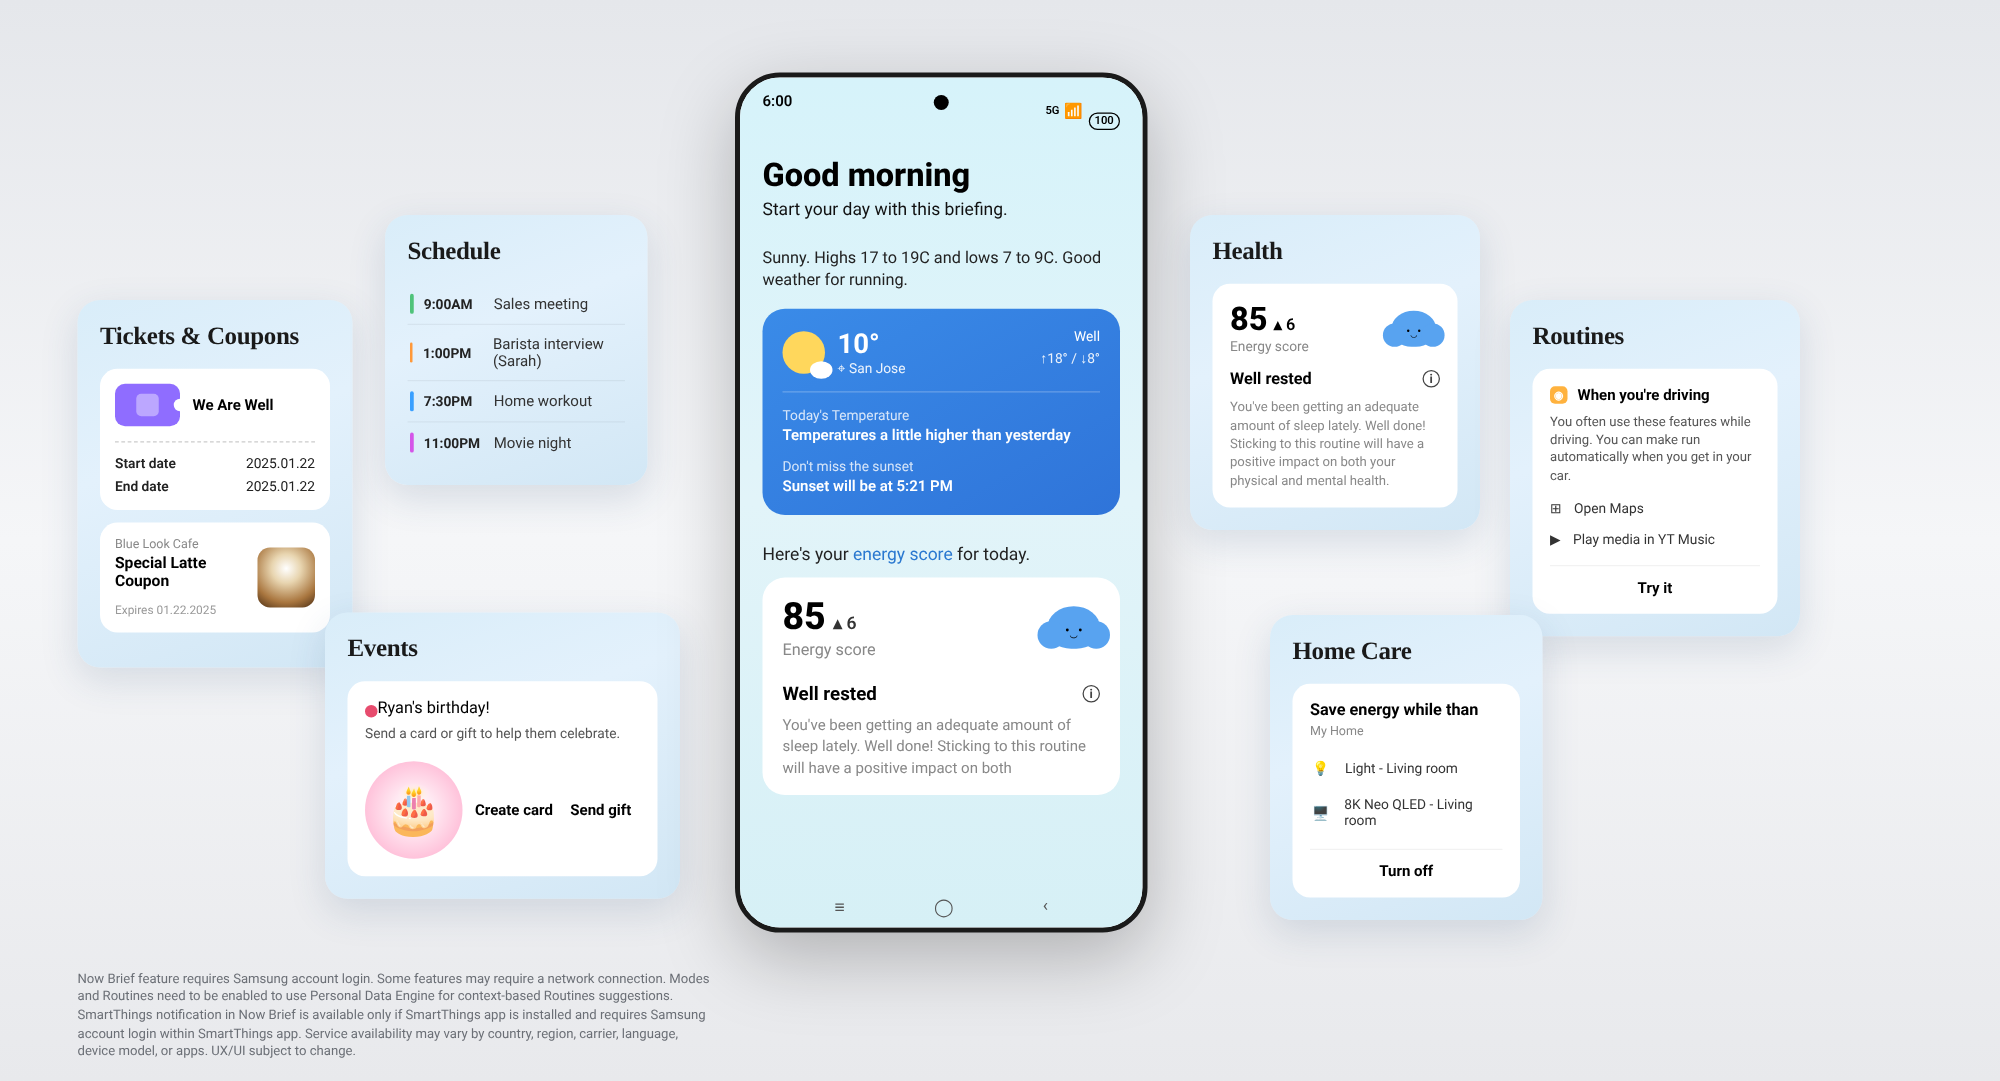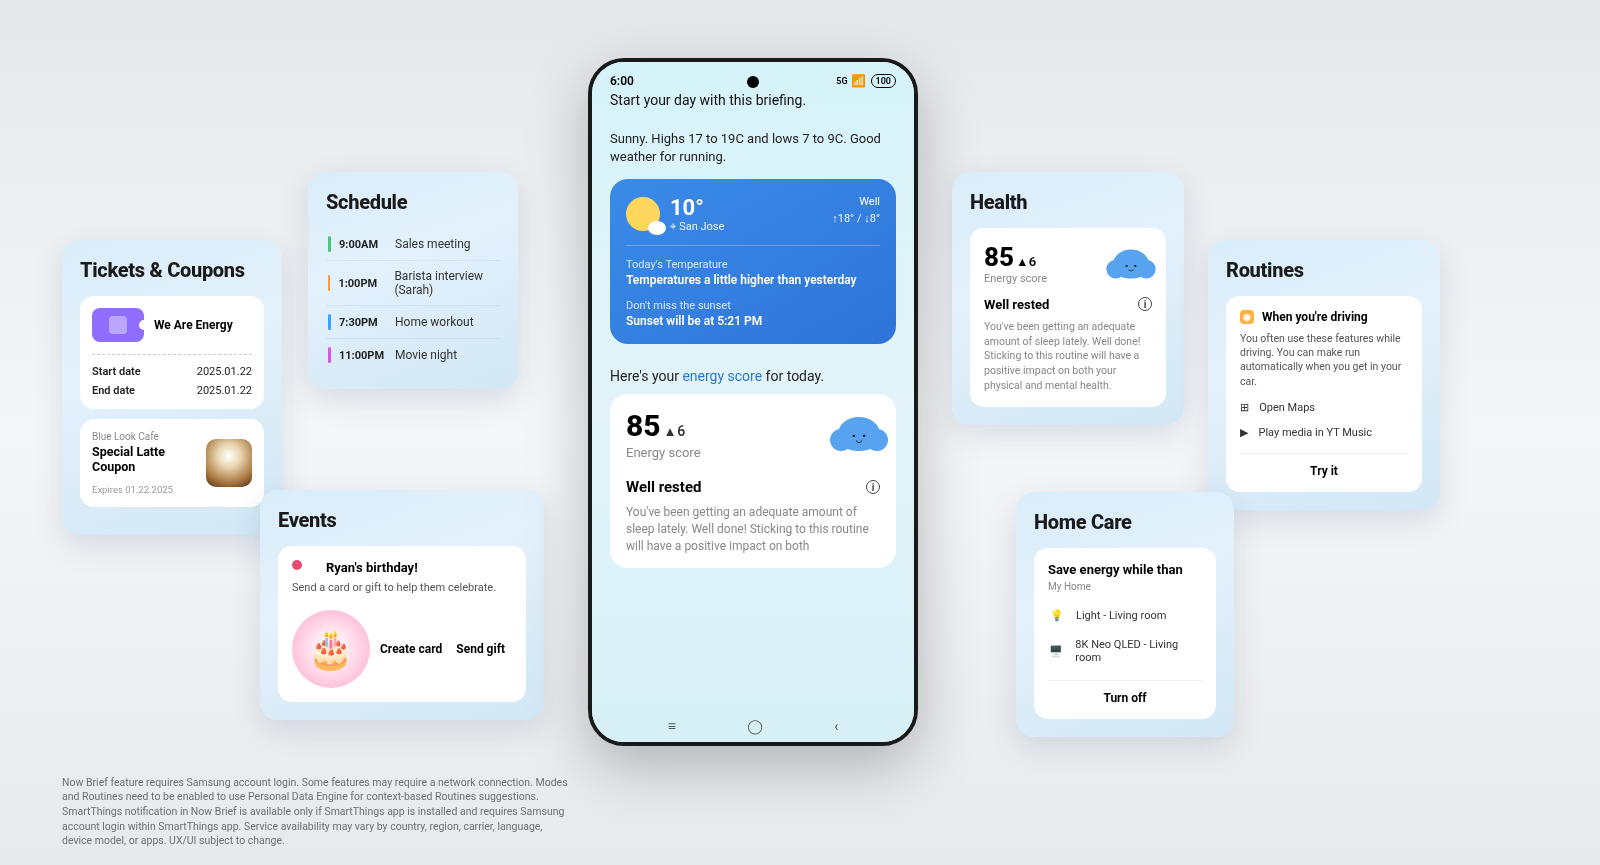--- a/index.html
+++ b/index.html
@@ -17,20 +17,21 @@
   border-radius: 18px;
   box-shadow: 0 10px 30px rgba(50,80,120,0.15);
   padding: 18px;
 }
 .card h2 {
   font-size: 20px;
   font-weight: 800;
   color: #1a1a1a;
   margin-bottom: 14px;
   letter-spacing: -0.3px;
+  font-family: Liberation Serif, serif;
 }
 
 
 #tickets { left: 62px; top: 240px; width: 220px; }
 .ticket-item {
   background: #fff;
   border-radius: 14px;
   padding: 12px;
   margin-bottom: 10px;
   font-size: 12px;
@@ -63,21 +64,21 @@
 
 #schedule { left: 308px; top: 172px; width: 210px; }
 .sch-item { display:flex; align-items:center; gap:8px; font-size:12px; color:#333; padding:8px 2px; border-bottom:1px solid rgba(0,0,0,0.05); }
 .sch-item:last-child{border-bottom:none;}
 .sch-bar{ width:3px; height:16px; border-radius:2px; }
 .sch-time{ font-size:11px; color:#222; font-weight:700; min-width:48px; }
 
 
 #events { left: 260px; top: 490px; width: 284px; }
 .events-sub{ background:#fff; border-radius:14px; padding:14px; }
-.ev-title{ font-size:13px; font-weight:700; color:#000; display:flex; align-items:flex-start; gap:24px; }
+.ev-title{ font-size:13px; font-weight:400; color:#000; display:flex; align-items:flex-end; gap:0; }
 .ev-red{ width:10px;height:10px;border-radius:50%;background:#e74c6e; }
 .ev-body{ font-size:11px; color:#555; margin-top:6px; }
 .ev-bottom{ display:flex; gap:10px; margin-top:16px; align-items:center; }
 .cake{
   width:78px;height:78px;border-radius:50%;
   background: radial-gradient(circle,#fff 0%, #ffe9f2 30%, #ffc3db 70%, #ffb0ce 100%);
   position:relative;
 }
 .cake::after{
   content:"🎂"; position:absolute; left:50%; top:50%; transform:translate(-50%,-50%);
@@ -98,21 +99,21 @@
 }
 #phone-screen{
   position:absolute; inset:0;
   background: linear-gradient(180deg, #d6f3fa 0%, #e2f4f9 50%, #d6f0f6 100%);
   padding: 12px 18px 0 18px;
   display:flex; flex-direction:column;
 }
 .statusbar{ display:flex; justify-content:space-between; font-size:12px; font-weight:600; color:#000; }
 .status-right{ display:flex; align-items:center; gap:4px; }
 .camera{ position:absolute; left:50%; top:14px; transform:translateX(-50%); width:12px;height:12px;border-radius:50%;background:#000; }
-.battpill{ font-size:9px; padding:1px 4px; border:1px solid #000; border-radius:8px; }
+.battpill{ font-size:9px; padding:1px 4px; border:1px solid #000; border-radius:8px;margin-top:16px; }
 
 .ph-h1{ font-size:26px; font-weight:800; color:#000; margin-top:22px; }
 .ph-sub{ font-size:14px; color:#111; margin-top:4px; }
 .ph-weather-text{ font-size:13px; color:#222; margin-top:22px; line-height:1.35; }
 
 .weather-card{
   margin-top:14px;
   background: linear-gradient(150deg,#3a8be8 0%, #2f74d9 100%);
   color:#fff; border-radius:18px; padding:16px;
 }
@@ -192,21 +193,21 @@
 </head>
 <body>
 
 <div id="tickets" class="card">
   <h2>Tickets &amp; Coupons</h2>
   <div class="ticket-item">
     <div class="ticket-top">
       <div class="ticket-stub">
           <div class="ticket-stub-inner"></div>
         </div>
-      <div style="font-weight:700;font-size:12px;">We Are Energy</div>
+      <div style="font-weight:700;font-size:12px;">We Are Well</div>
     </div>
     <div class="date-row">
       <span>Start date</span>
       <span>2025.01.22</span>
     </div>
     <div class="date-row">
       <span>End date</span>
       <span>2025.01.22</span>
     </div>
   </div>
@@ -269,20 +270,21 @@
     <div class="camera"></div>
     <div class="statusbar">
       <span>6:00</span>
       <span class="status-right">
         <span style="font-size:9px;">5G</span>
         <span>📶</span>
         <span class="battpill">100</span>
       </span>
     </div>
 
+    <div class="ph-h1">Good morning</div>
     <div class="ph-sub">Start your day with this briefing.</div>
     <div class="ph-weather-text">Sunny. Highs 17 to 19C and lows 7 to 9C. Good weather for running.</div>
 
     <div class="weather-card">
       <div class="wc-row1">
         <div class="wc-tempblock">
           <div class="sun"></div>
           <div>
             <div class="wc-temp">10°</div>
             <div class="wc-loc">

